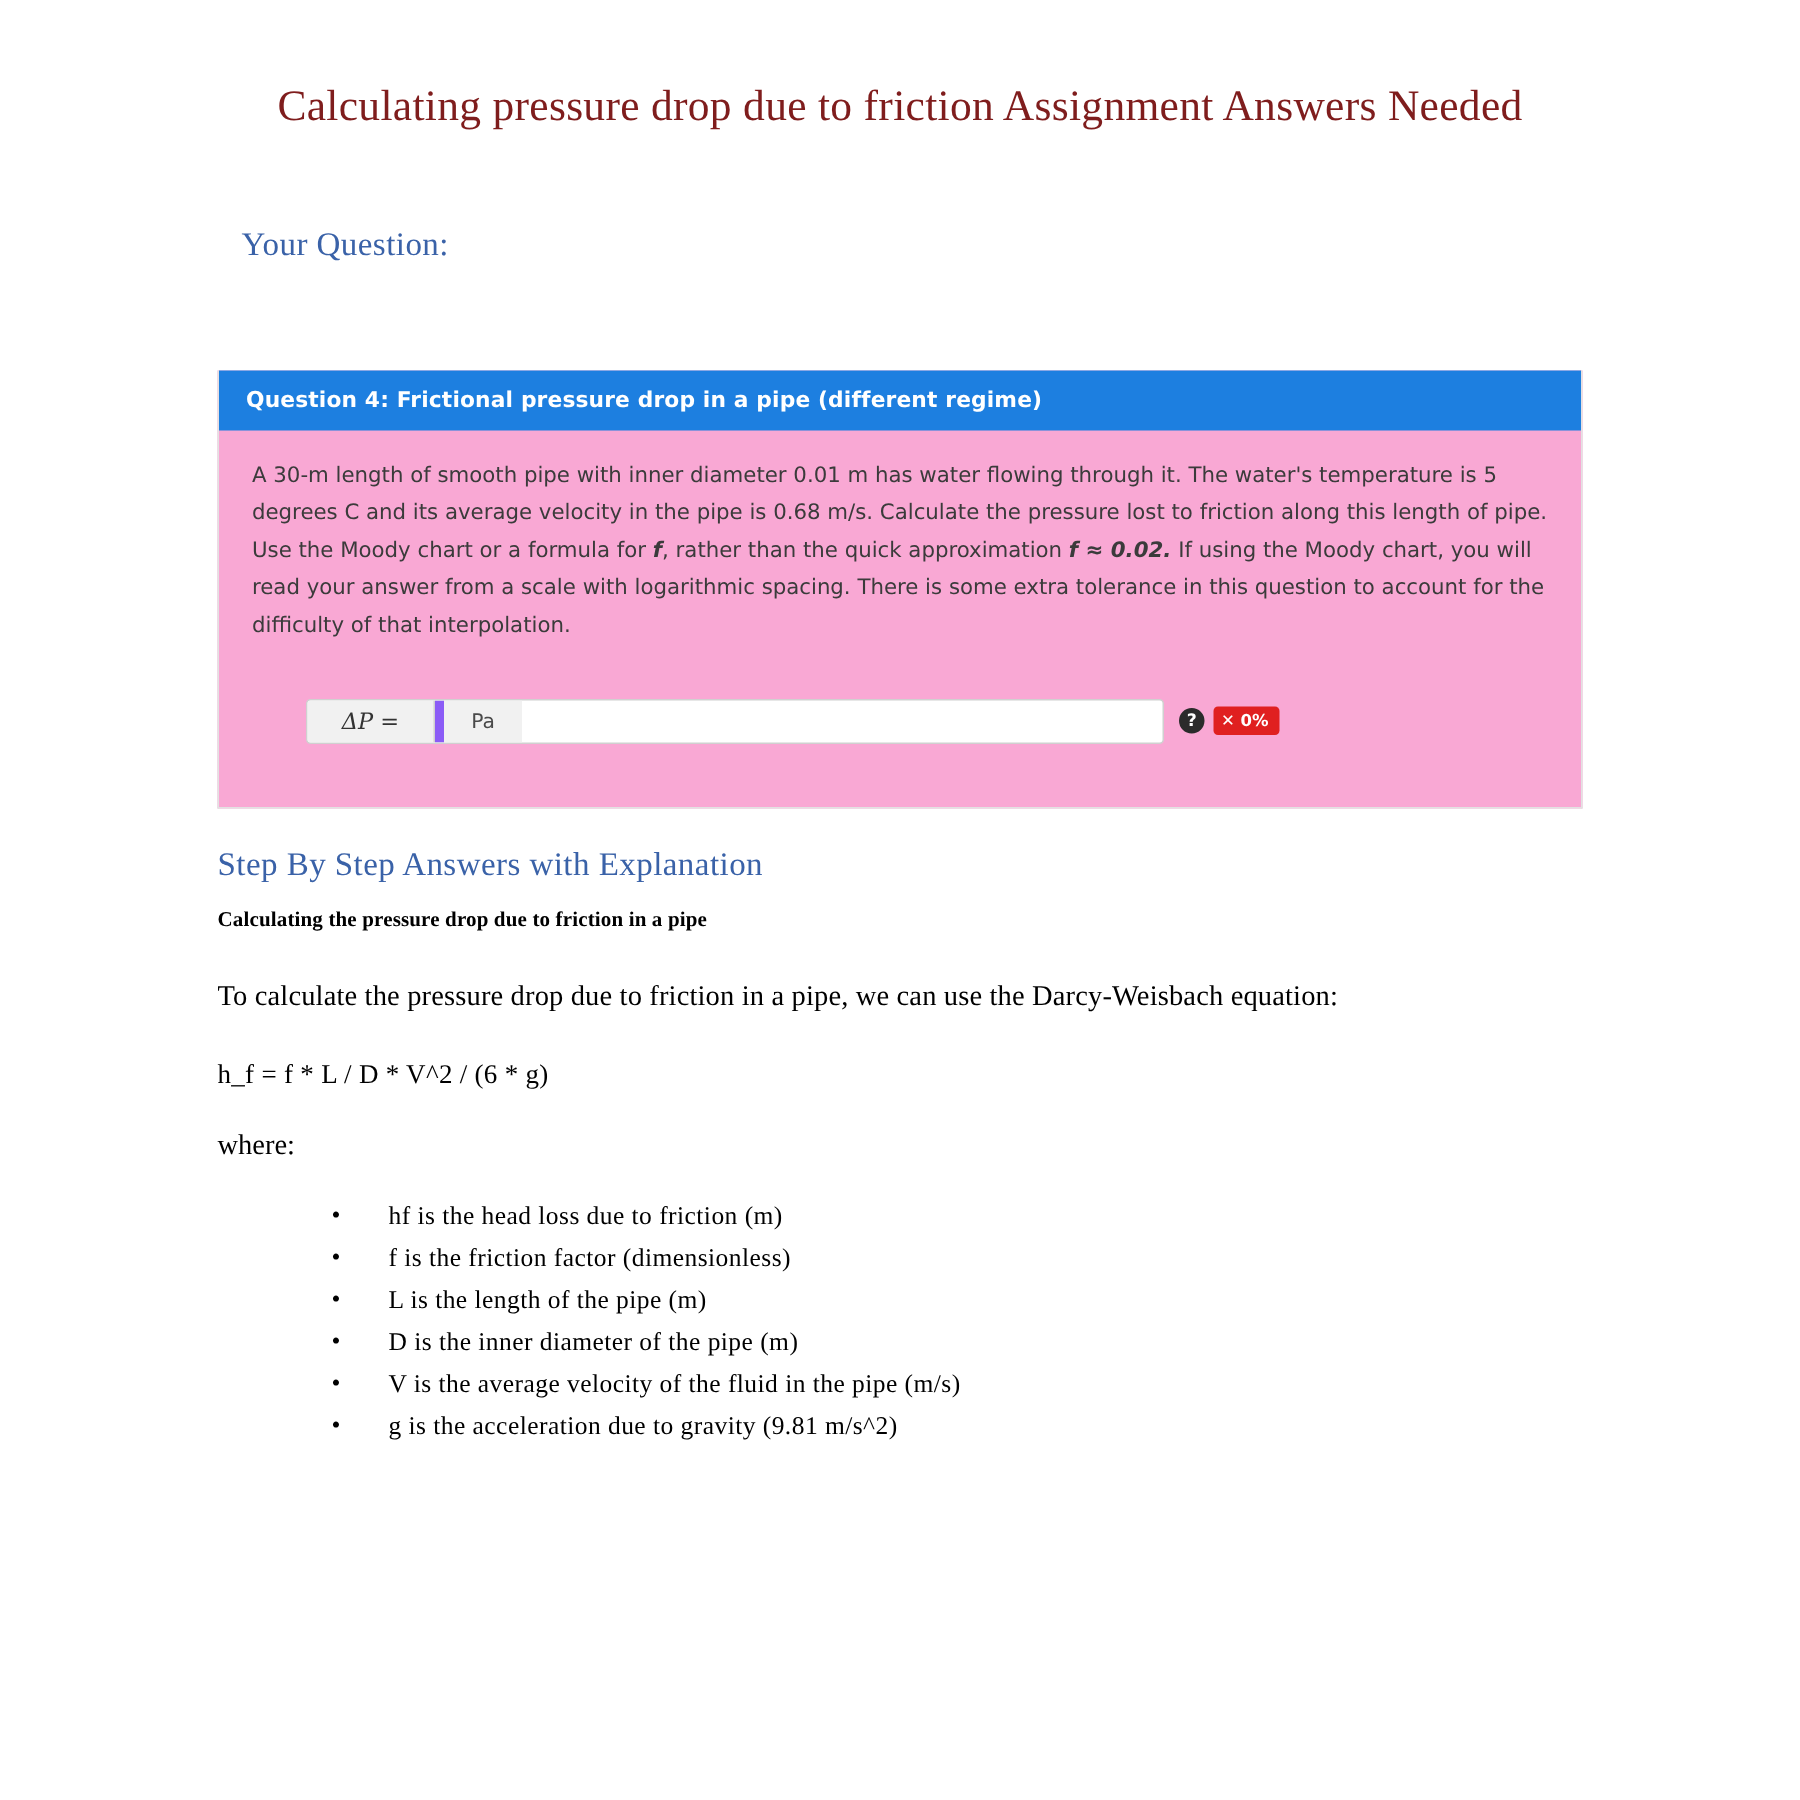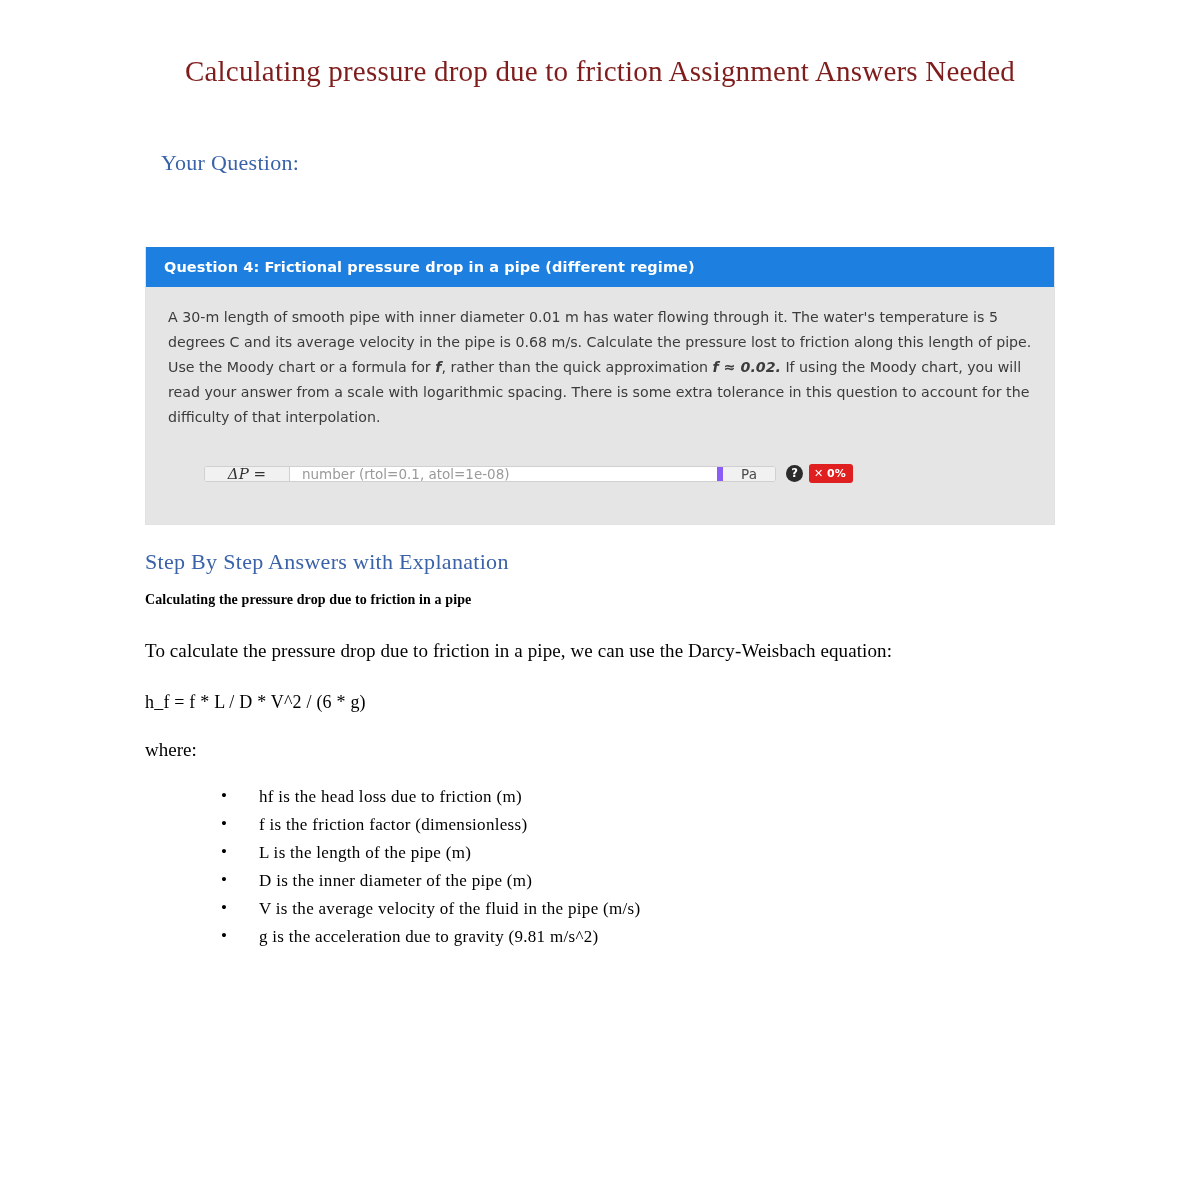--- a/index.html
+++ b/index.html
@@ -42,21 +42,21 @@
   .your-question {
     margin: 16px;
     padding-top: 41px;
   }
   
   .qcard {
     margin-top: 71px;
     width: 910px;
     border: 1px solid #e2e2e2;
     border-top: none;
-    background: #e5e5e5;
+    background: #f9a8d4;
     box-sizing: border-box;
     font-family: "DejaVu Sans", sans-serif;
   }
   .qcard-header {
     background: #1d7fe0;
     color: #ffffff;
     font-size: 14.5px;
     font-weight: 600;
     padding: 12px 16px 12px 18px;
     letter-spacing: 0.1px;
@@ -72,21 +72,21 @@
   }
   .qcard-text .it {
     font-style: italic;
     font-weight: 700;
   }
   .answer-row {
     margin: 18px 0 16px 18px;
     display: flex;
     align-items: stretch;
     width: 572px;
-    height: 16px;
+    height: 30px;
     border: 1px solid #d0d0d0;
     border-radius: 3px;
     background: #ffffff;
     box-sizing: border-box;
     overflow: hidden;
   }
   .dp-label {
     background: #f1f1f1;
     border-right: 1px solid #d0d0d0;
     display: flex;
@@ -215,21 +215,20 @@
   <h2 class="section-heading your-question">Your Question:</h2>
 
   <div class="qcard">
     <div class="qcard-header">Question 4: Frictional pressure drop in a pipe (different regime)</div>
     <div class="qcard-body">
       <p class="qcard-text"><span>A 30-m length of smooth pipe with inner diameter 0.01 m has water flowing through it. The water's temperature is 5 degrees C and its average velocity in the pipe is 0.68 m/s. Calculate the pressure lost to friction along this length of pipe. Use the Moody chart or a formula for </span><span class="it">f</span><span>, rather than the quick approximation </span><span class="it">f ≈ 0.02.</span><span> If using the Moody chart, you will read your answer from a scale with logarithmic spacing. There is some extra tolerance in this question to account for the difficulty of that interpolation.</span></p>
 
       <div class="row-outside">
         <div class="answer-row">
           <div class="dp-label">ΔP =</div>
-          <div class="dp-input">number (rtol=0.1, atol=1e-08)</div>
           <div class="unit-label">Pa</div>
         </div>
         <div class="help-icon">?</div>
         <div class="badge-wrap">
           <div class="score-badge">✕ 0%</div>
         </div>
       </div>
     </div>
   </div>
 

